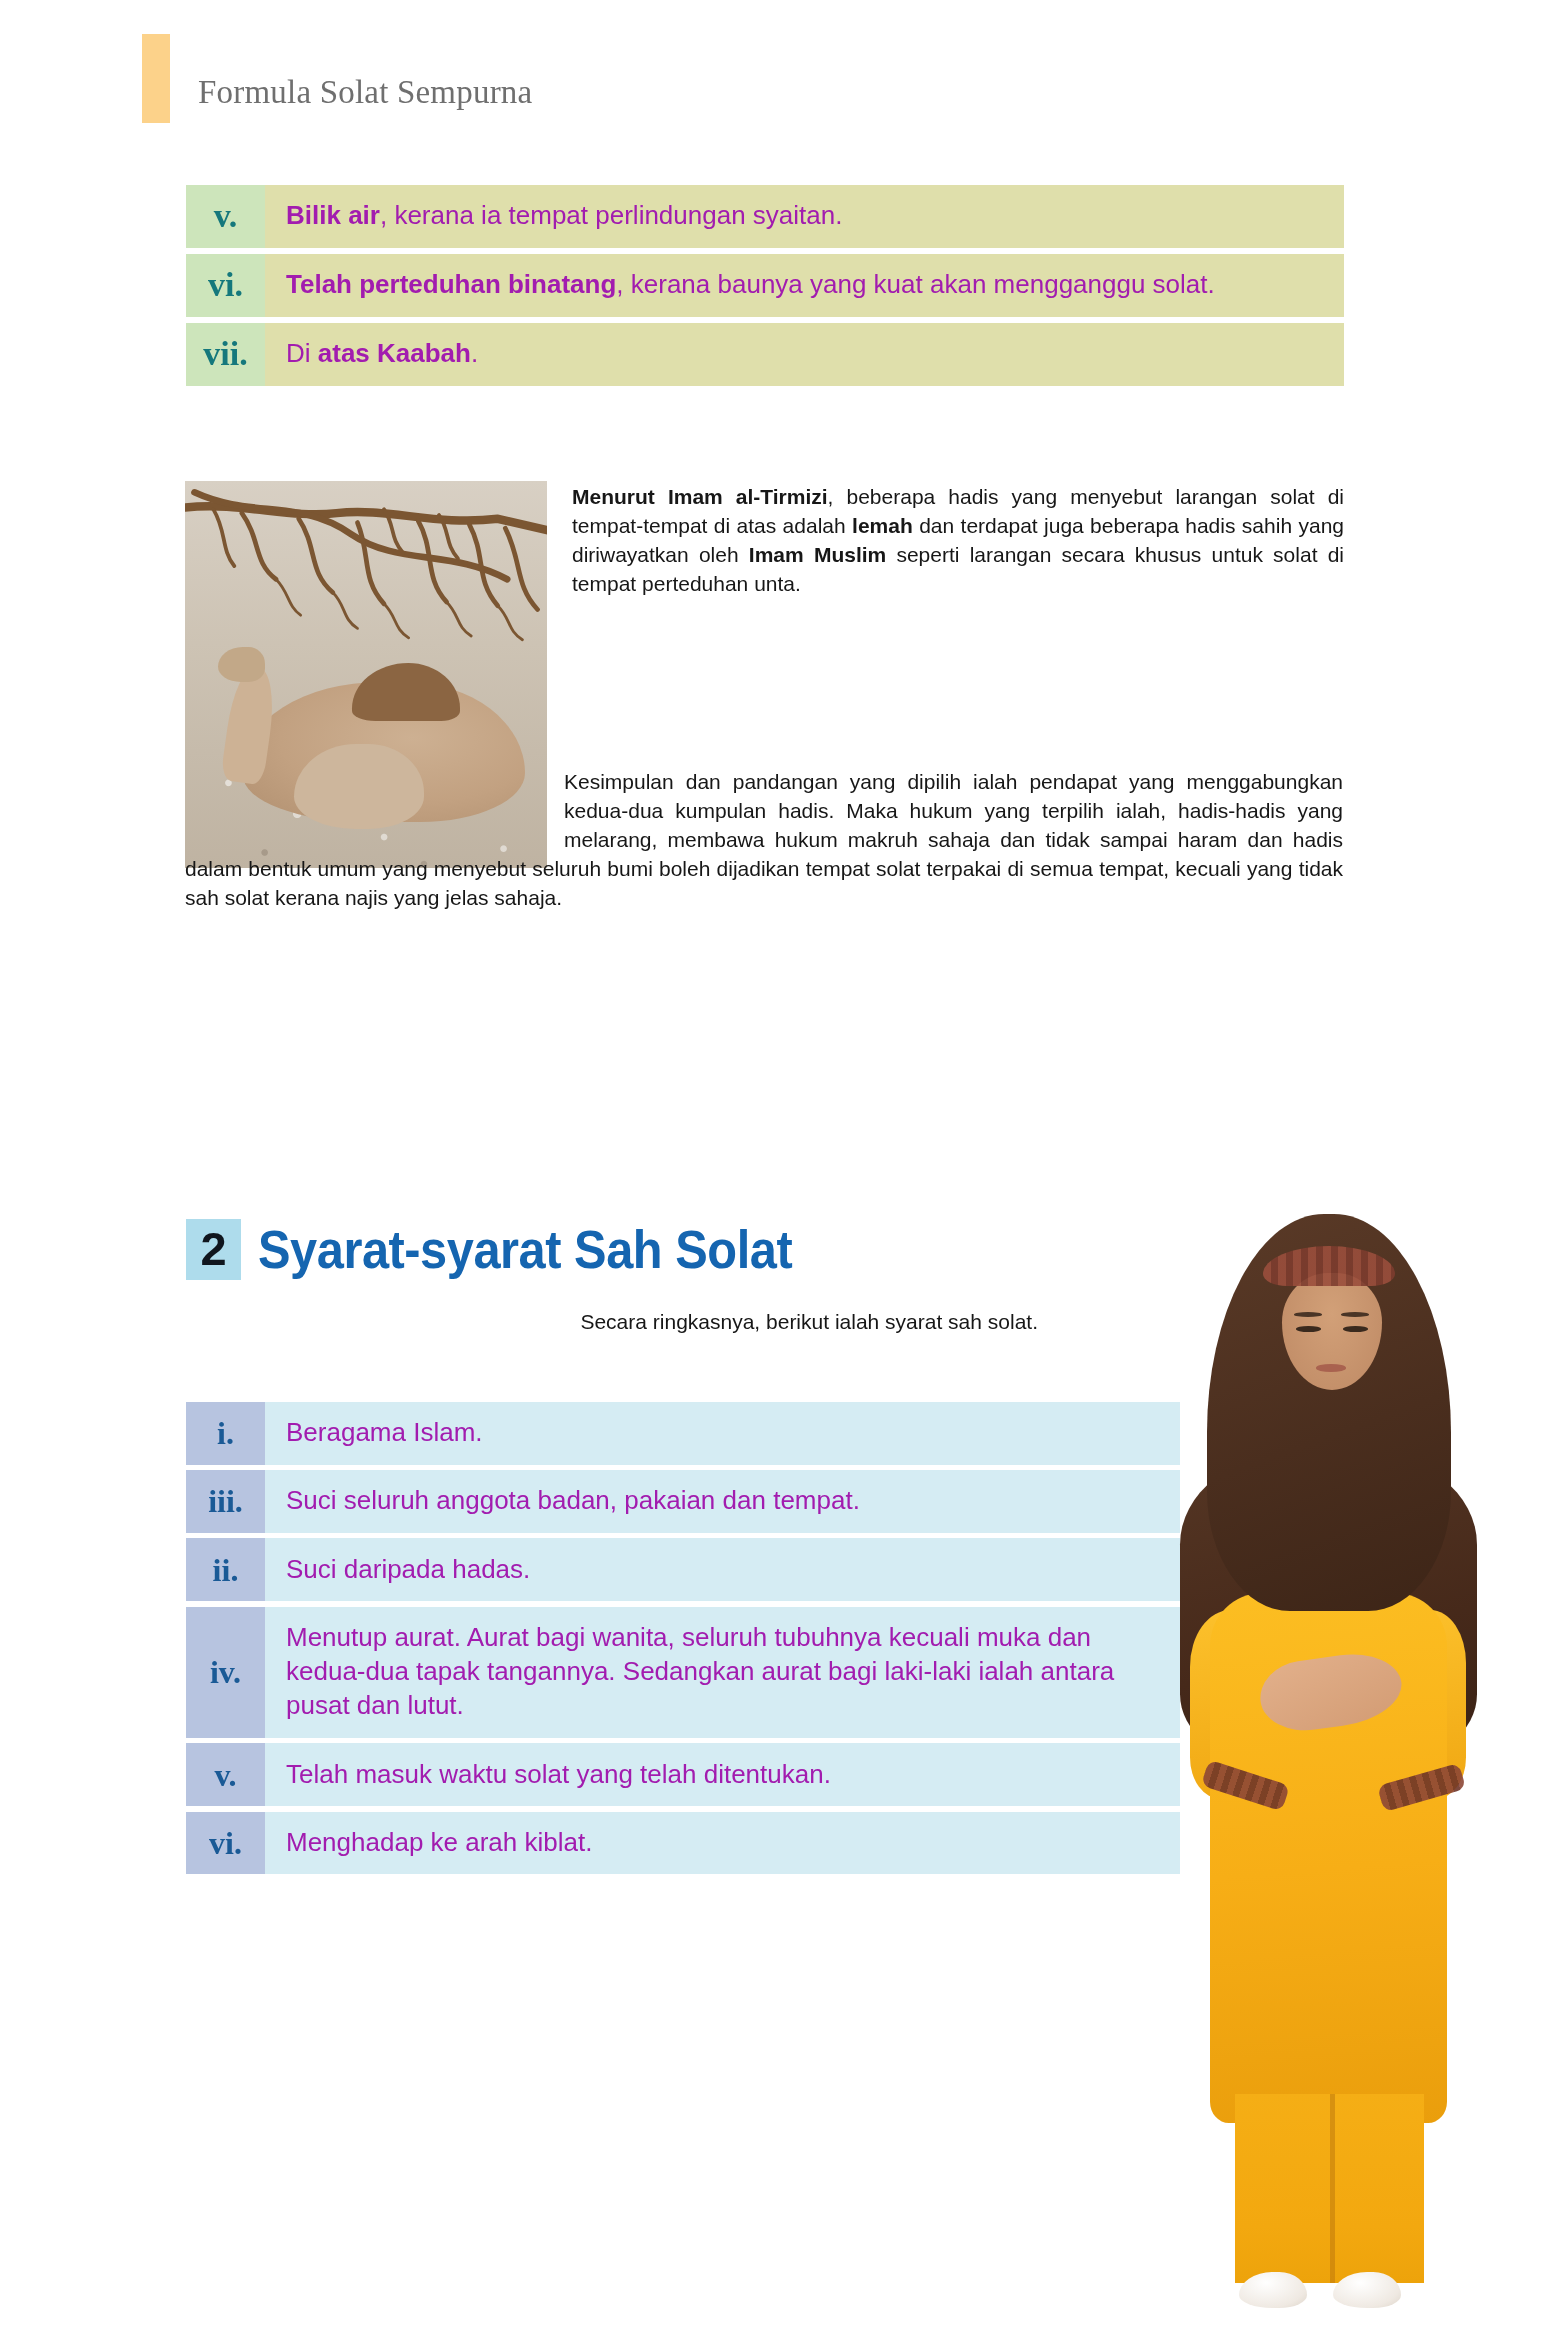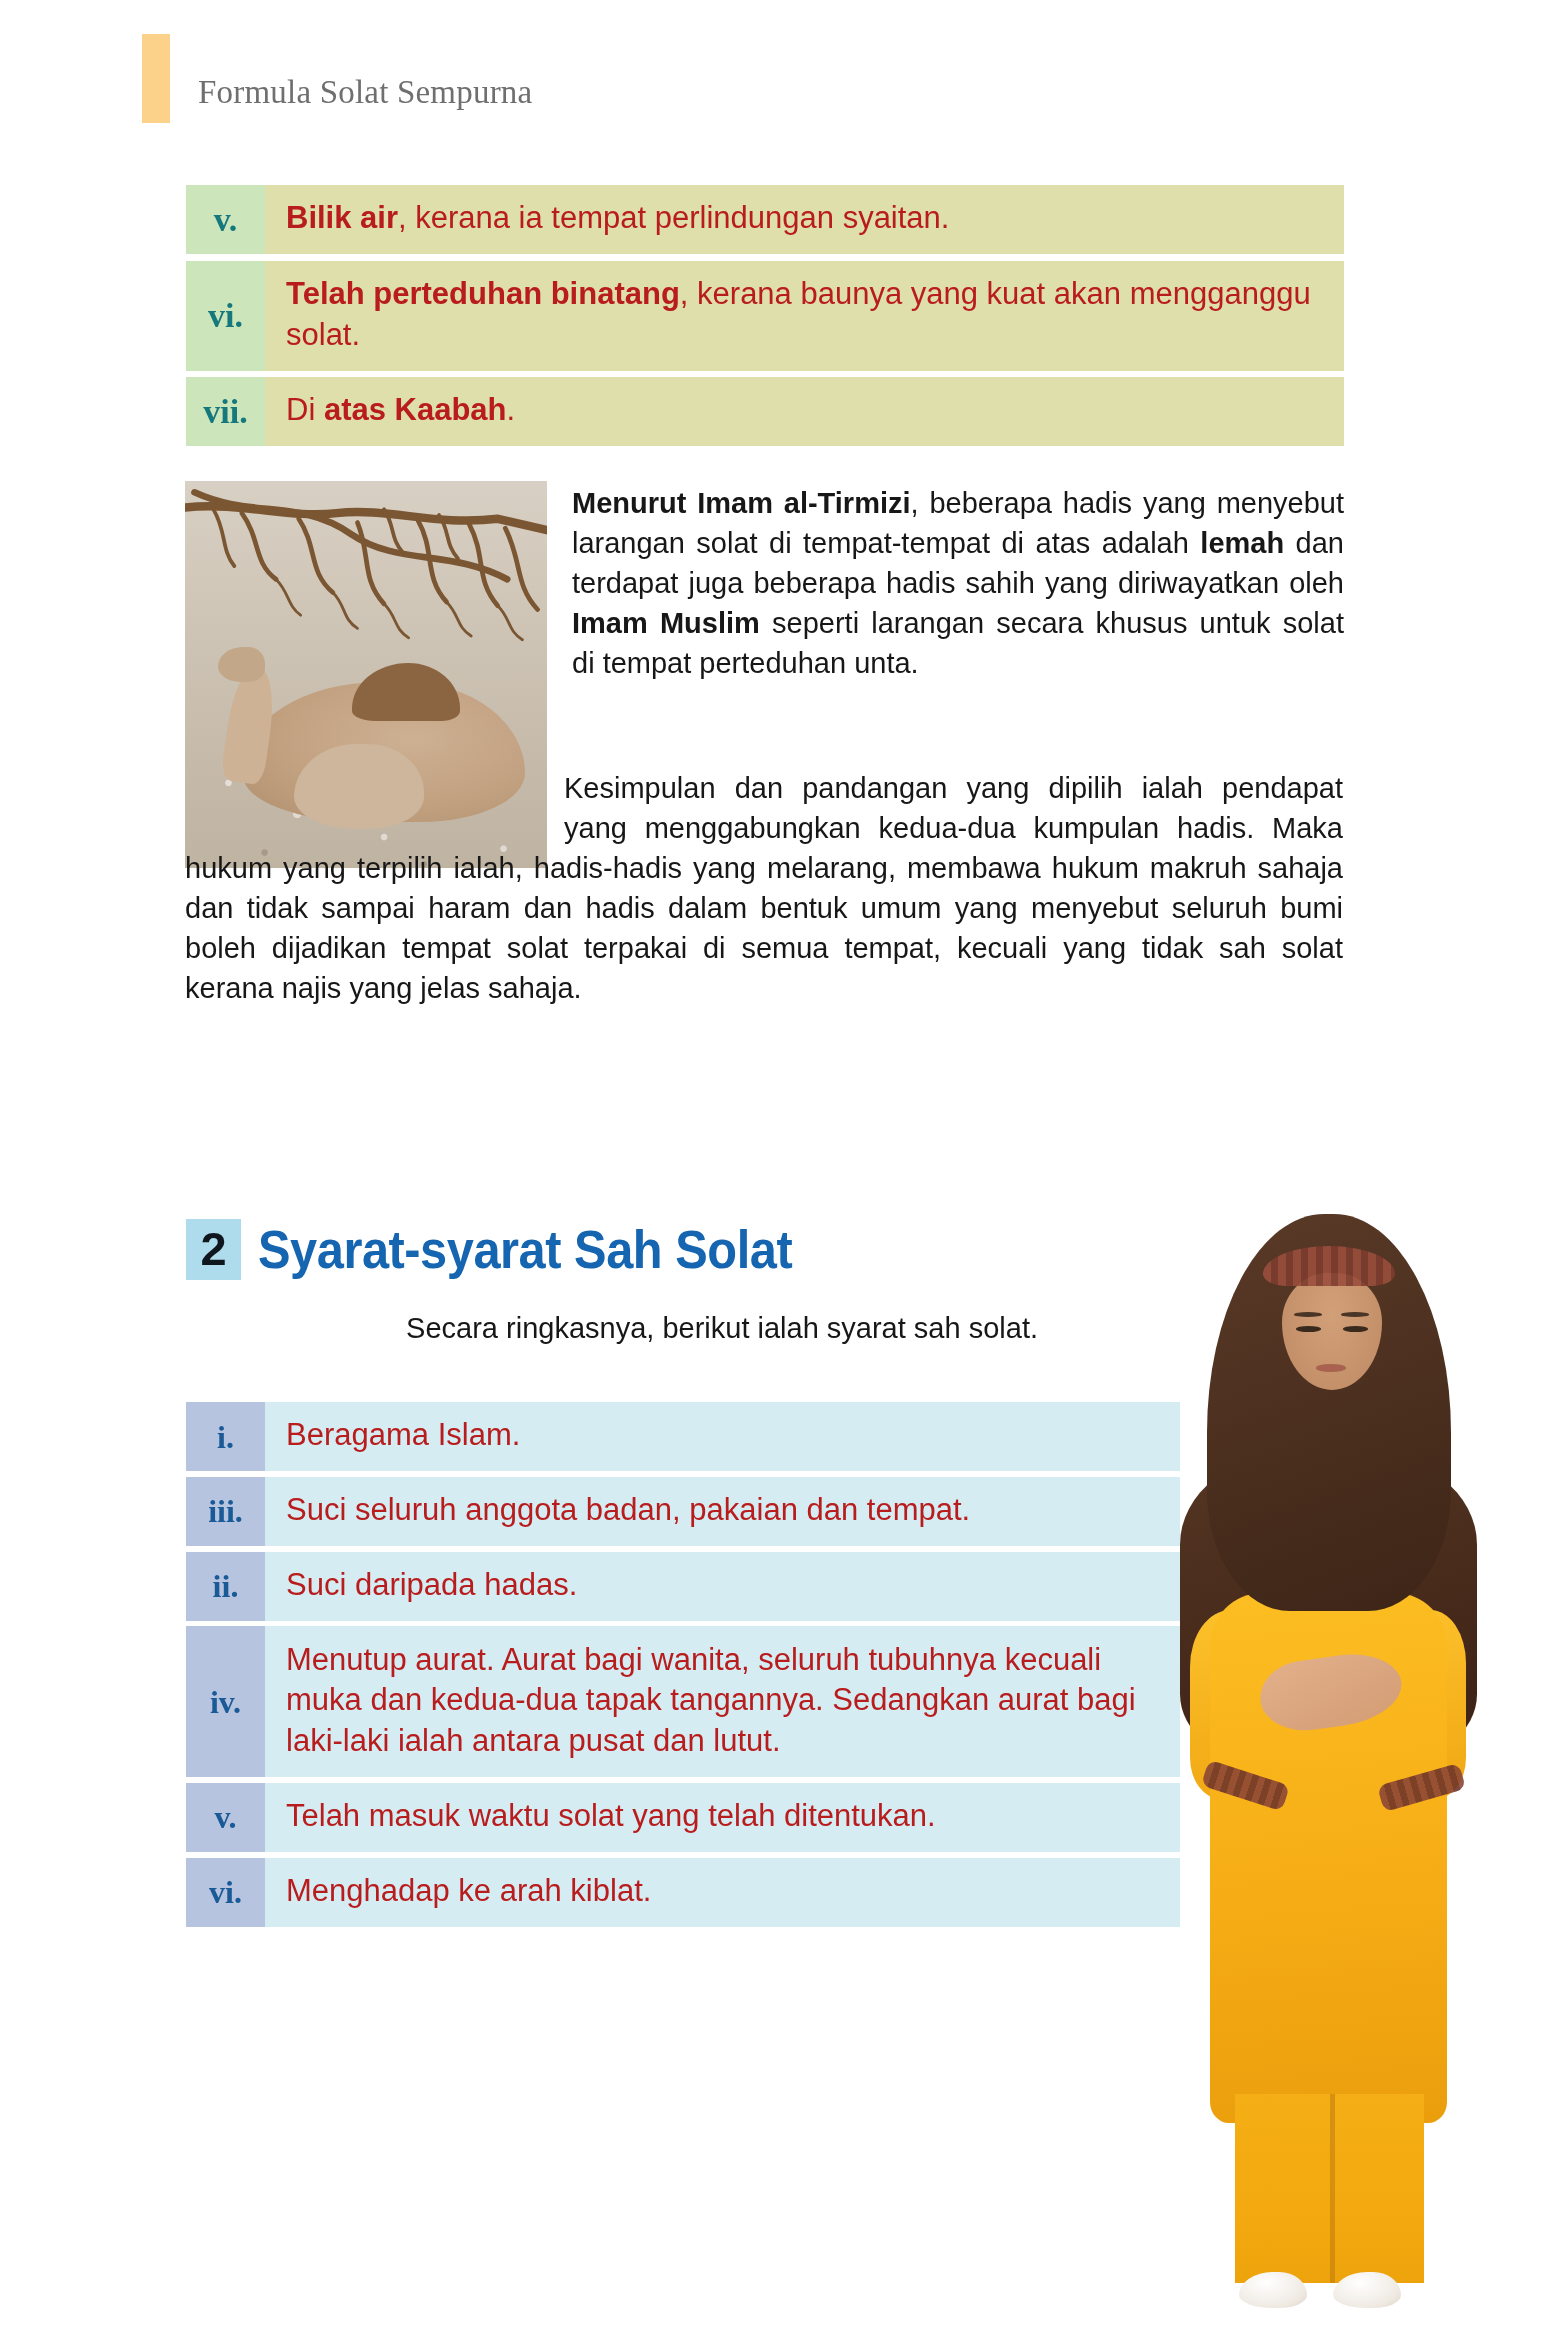--- a/index.html
+++ b/index.html
@@ -59,23 +59,23 @@
     align-items: center;
     justify-content: center;
     font-family: "Liberation Serif", "DejaVu Serif", serif;
     font-weight: bold;
     font-size: 34px;
     line-height: 1;
   }
   .txt {
     flex: 1 1 auto;
     padding: 13.2px 17px 15px 21px;
-    font-size: 31px;
+    font-size: 26px;
     line-height: 1.32;
-    color: #b91c1c;
+    color: #a21caf;
   }
   .txt b { font-weight: bold; }
 
   
   #green-table { left: 186px; top: 185px; width: 1158px; }
   #green-table .num { background: #cde5bb; color: #15787c; }
   #green-table .txt { background: #dfdfab; }
   #green-table .row { margin-bottom: 6.6px; }
 
   
@@ -288,21 +288,21 @@
     color: #1565b0;
     letter-spacing: -0.5px;
     white-space: nowrap;
     transform: scaleX(.92);
     transform-origin: left center;
   }
 
   
   .para {
     position: absolute;
-    font-size: 29px;
+    font-size: 21px;
     line-height: 1.38;
     color: #171717;
     text-align: justify;
   }
   .para b { font-weight: bold; }
 
   #para-tirmizi { left: 572px; top: 483px; width: 772px; }
   #para-kesimpulan {
     left: 185px; top: 768px; width: 1158px;
     text-indent: 0;

